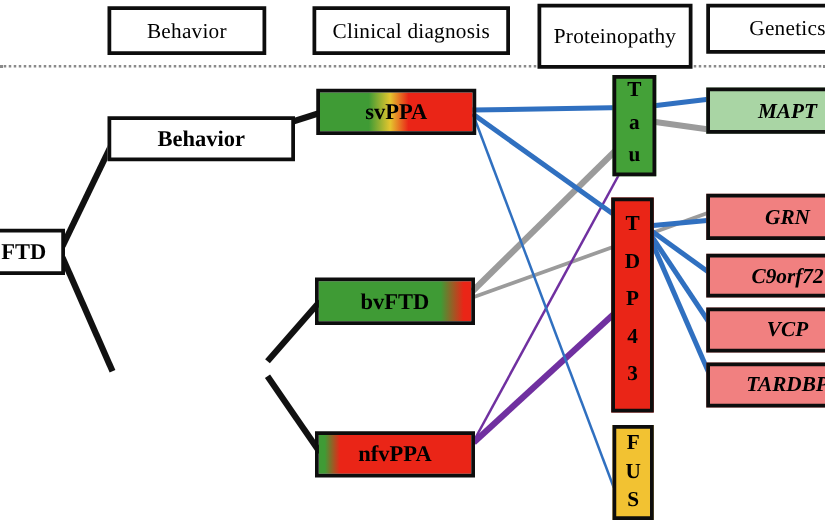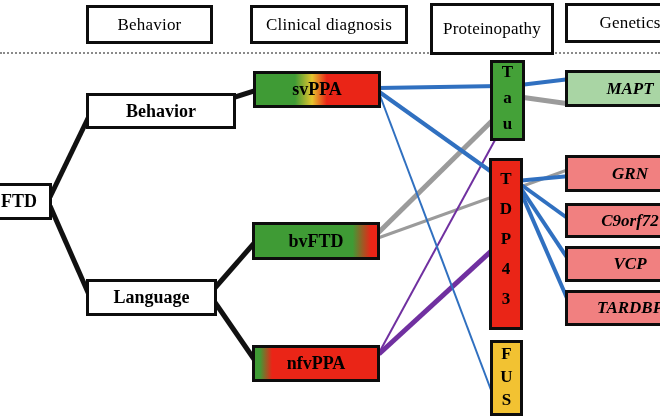--- a/index.html
+++ b/index.html
@@ -71,21 +71,20 @@
   <div class="sep"></div>
 
   <div class="box hdr" style="left:86px;top:5px;width:127px;height:39px;">Behavior</div>
   <div class="box hdr" style="left:250px;top:5px;width:158px;height:39px;">Clinical diagnosis</div>
   <div class="box hdr" style="left:430px;top:3px;width:124px;height:52px;">Proteinopathy</div>
   <div class="box hdr" style="left:565px;top:3px;width:130px;height:40px;">Genetics</div>
 
   <div class="box node" style="left:-14px;top:183px;width:66px;height:37px;">FTD</div>
 
   <div class="box node" style="left:86px;top:93px;width:150px;height:36px;">Behavior</div>
-  <div class="box node" style="left:86px;top:279px;width:131px;height:37px;">Language</div>
 
   <div class="box diag grad-bvftd" style="left:253px;top:71px;width:128px;height:37px;">svPPA</div>
   <div class="box diag grad-nfvppa" style="left:252px;top:222px;width:128px;height:38px;">bvFTD</div>
   <div class="box diag grad-svppa" style="left:252px;top:345px;width:128px;height:37px;">nfvPPA</div>
 
   <div class="box prot sp-tau fill-green" style="left:490px;top:60px;width:35px;height:81px;">Tau</div>
   <div class="box prot sp-tdp fill-red" style="left:489px;top:158px;width:34px;height:172px;">TDP43</div>
   <div class="box prot sp-fus fill-yellow" style="left:490px;top:340px;width:33px;height:76px;">FUS</div>
 
   <div class="box gene fill-lightgreen" style="left:565px;top:70px;width:130px;height:37px;">MAPT</div>

